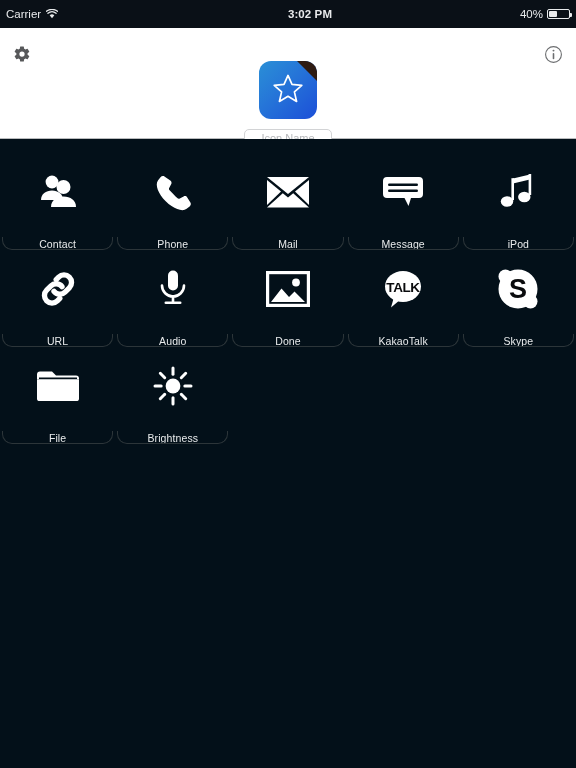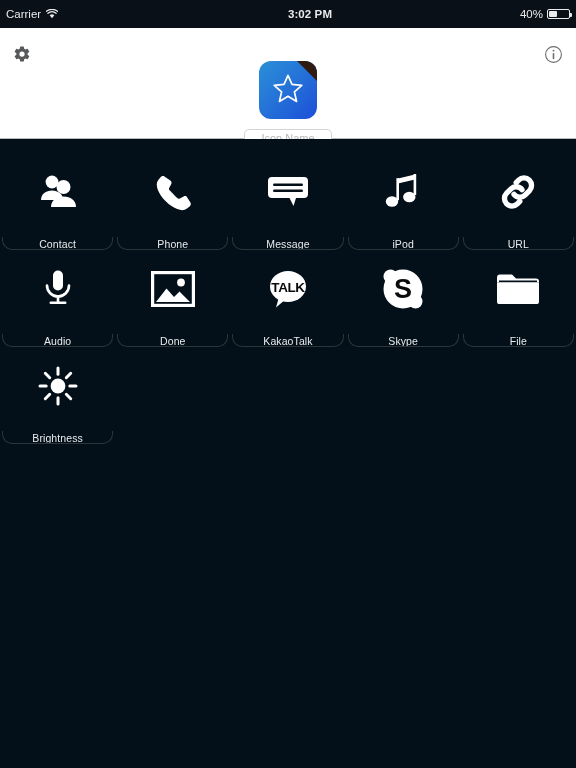--- a/index.html
+++ b/index.html
@@ -332,20 +332,32 @@
       <div class="cell">
         <div class="glyph">
           <svg width="38" height="38" viewBox="0 0 24 24">
             <path fill="#fff" d="M6.6 2.2c-.8-.5-1.9-.3-2.5.5L2.6 4.6C1.4 6.1 1.6 8.3 2.4 10.5c.9 2.3 2.6 4.9 5 7.3s5 4.1 7.3 5c2.2.8 4.4 1 5.9-.2l1.9-1.5c.8-.6 1-1.7.5-2.5l-2-3.2c-.5-.8-1.5-1-2.3-.6l-2.7 1.4c-.4.2-.8.1-1.1-.2-.8-.7-1.7-1.6-2.6-2.6s-1.9-1.8-2.6-2.6c-.3-.3-.4-.7-.2-1.1l1.4-2.7c.4-.8.2-1.8-.6-2.3z"></path>
           </svg>
         </div>
         <div class="label">Phone</div>
         <div class="sep"></div>
       </div>
 
+      <div class="cell">
+        <div class="glyph">
+          <svg width="44" height="34" viewBox="0 0 44 34">
+            <path fill="#fff" d="M1 2 L43 2 L22 19 Z"></path>
+            <path fill="#fff" d="M1 5 L15 16.5 L1 30 Z"></path>
+            <path fill="#fff" d="M43 5 L29 16.5 L43 30 Z"></path>
+            <path fill="#fff" d="M1 32.5 L16.8 18.2 L22 22.4 L27.2 18.2 L43 32.5 Z"></path>
+          </svg>
+        </div>
+        <div class="label">Mail</div>
+        <div class="sep"></div>
+      </div>
 
       <div class="cell">
         <div class="glyph">
           <svg width="42" height="36" viewBox="0 0 42 36">
             <path fill="#fff" d="M5 3h32a4 4 0 0 1 4 4v13a4 4 0 0 1-4 4h-8l-2.5 8-4-8H5a4 4 0 0 1-4-4V7a4 4 0 0 1 4-4z"></path>
             <rect x="6" y="9.5" width="30" height="2.6" rx="1.3" fill="#031019"></rect>
             <rect x="6" y="15.5" width="30" height="2.6" rx="1.3" fill="#031019"></rect>
           </svg>
         </div>
         <div class="label">Message</div>

